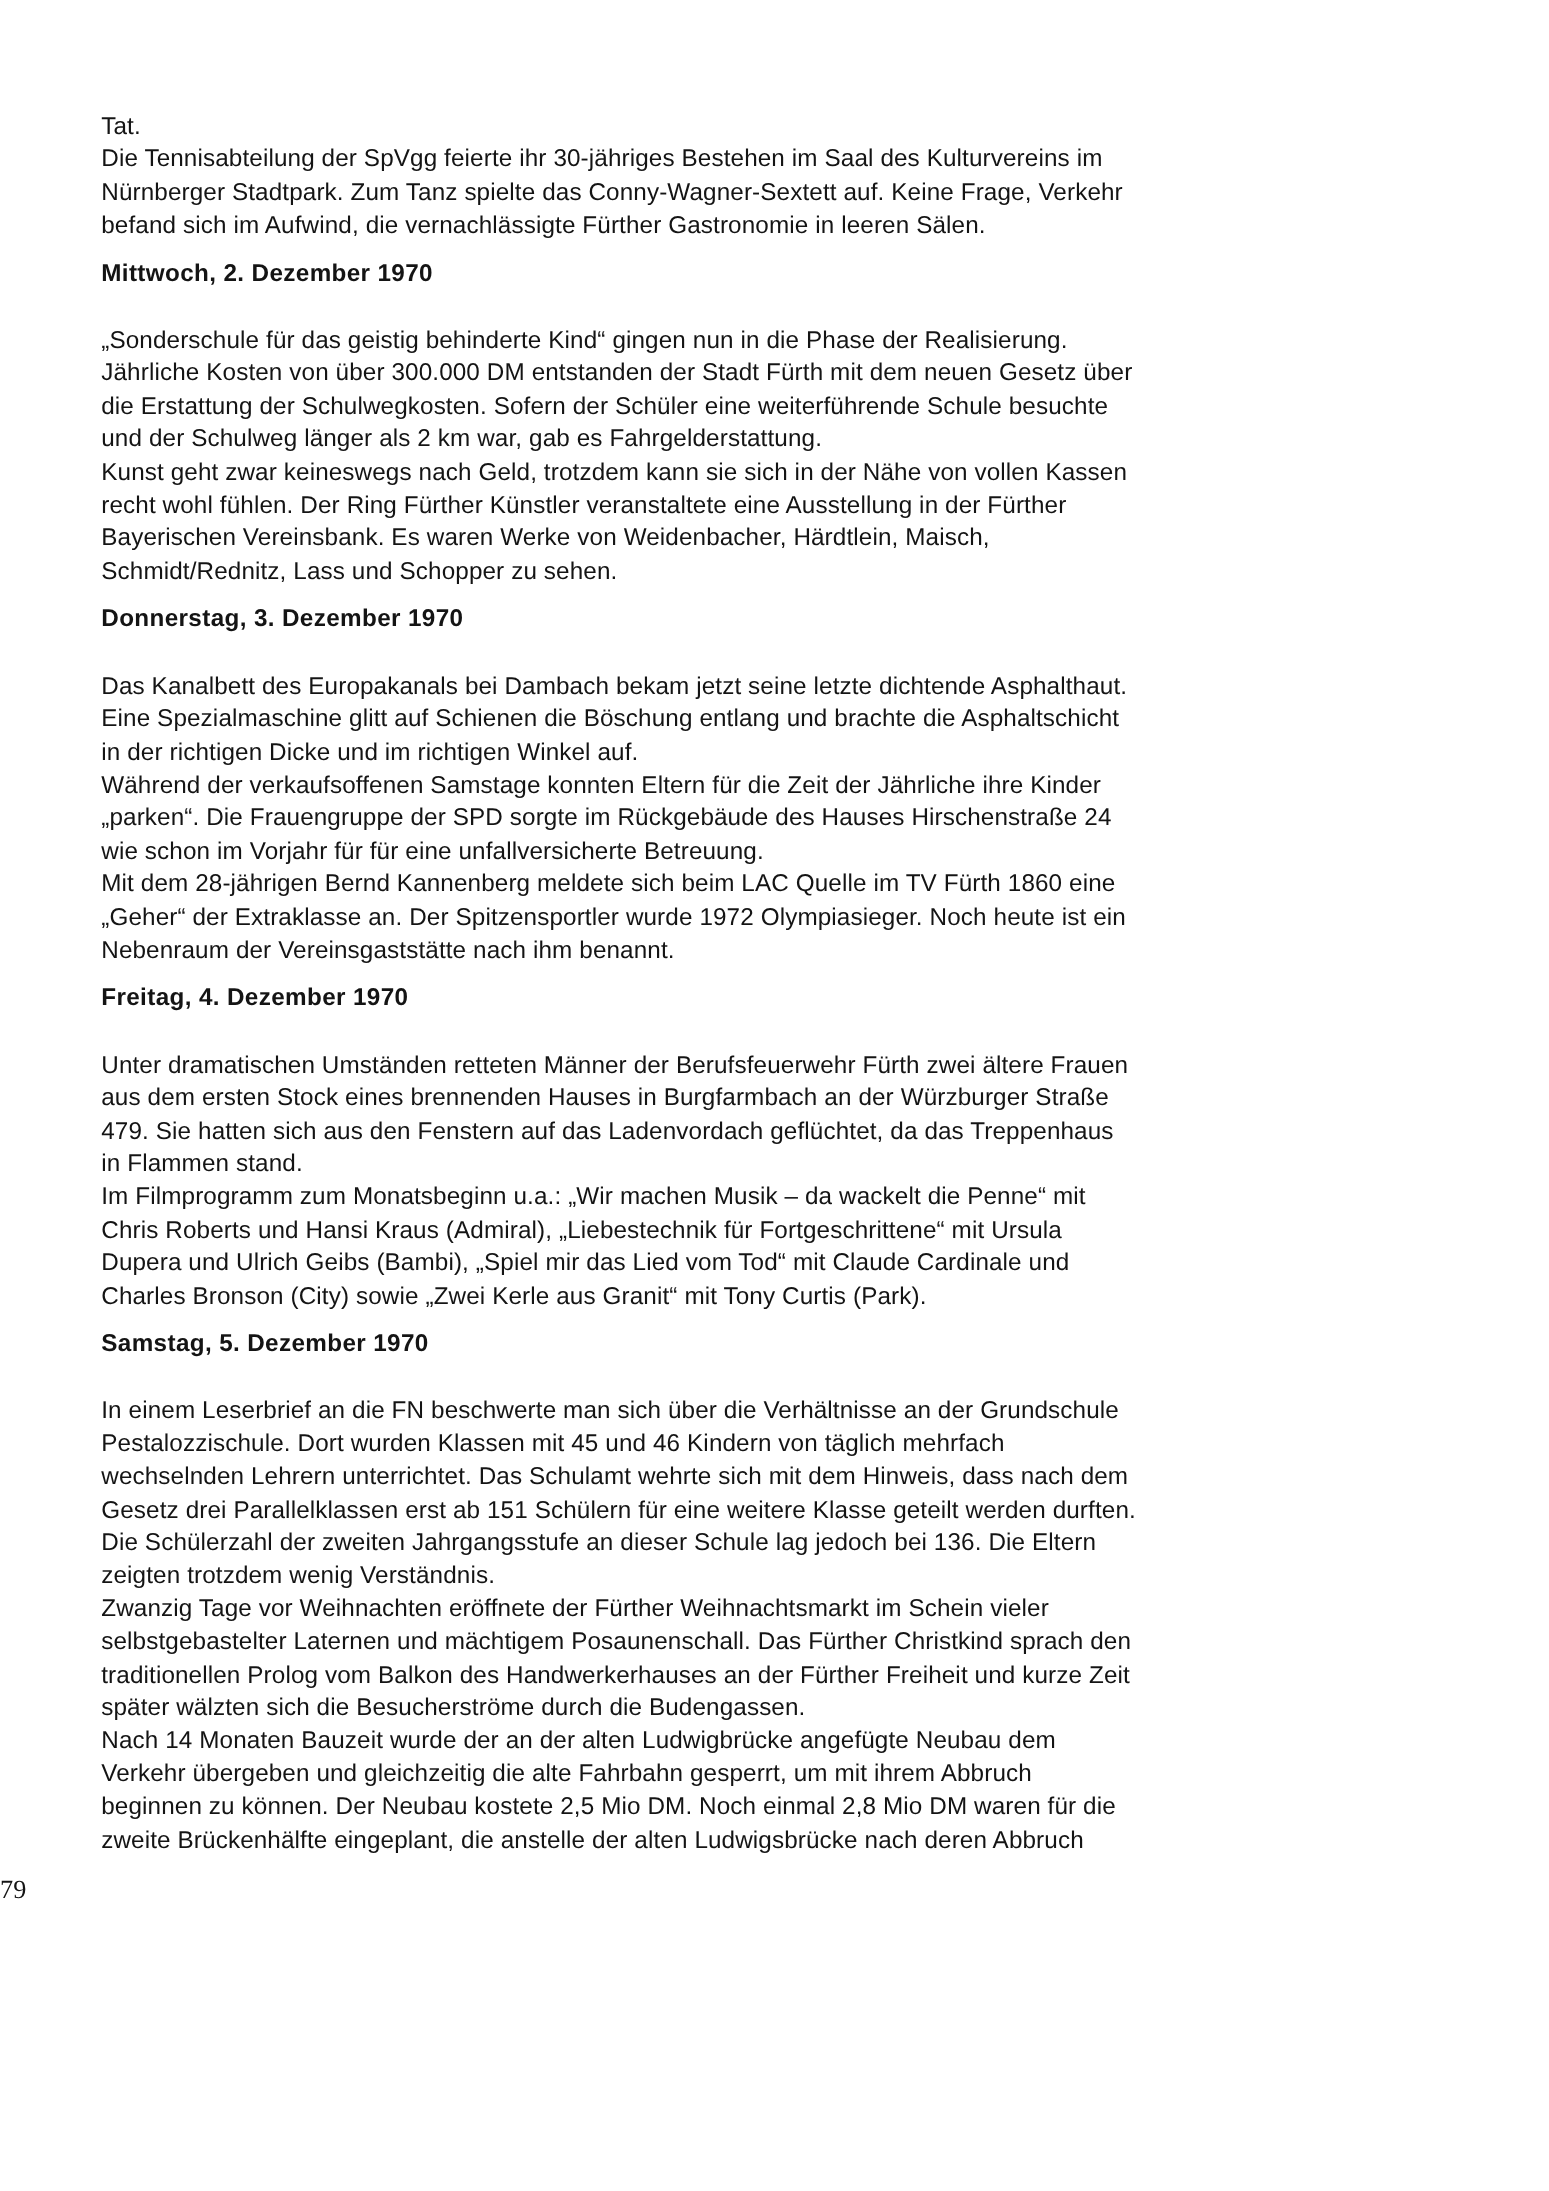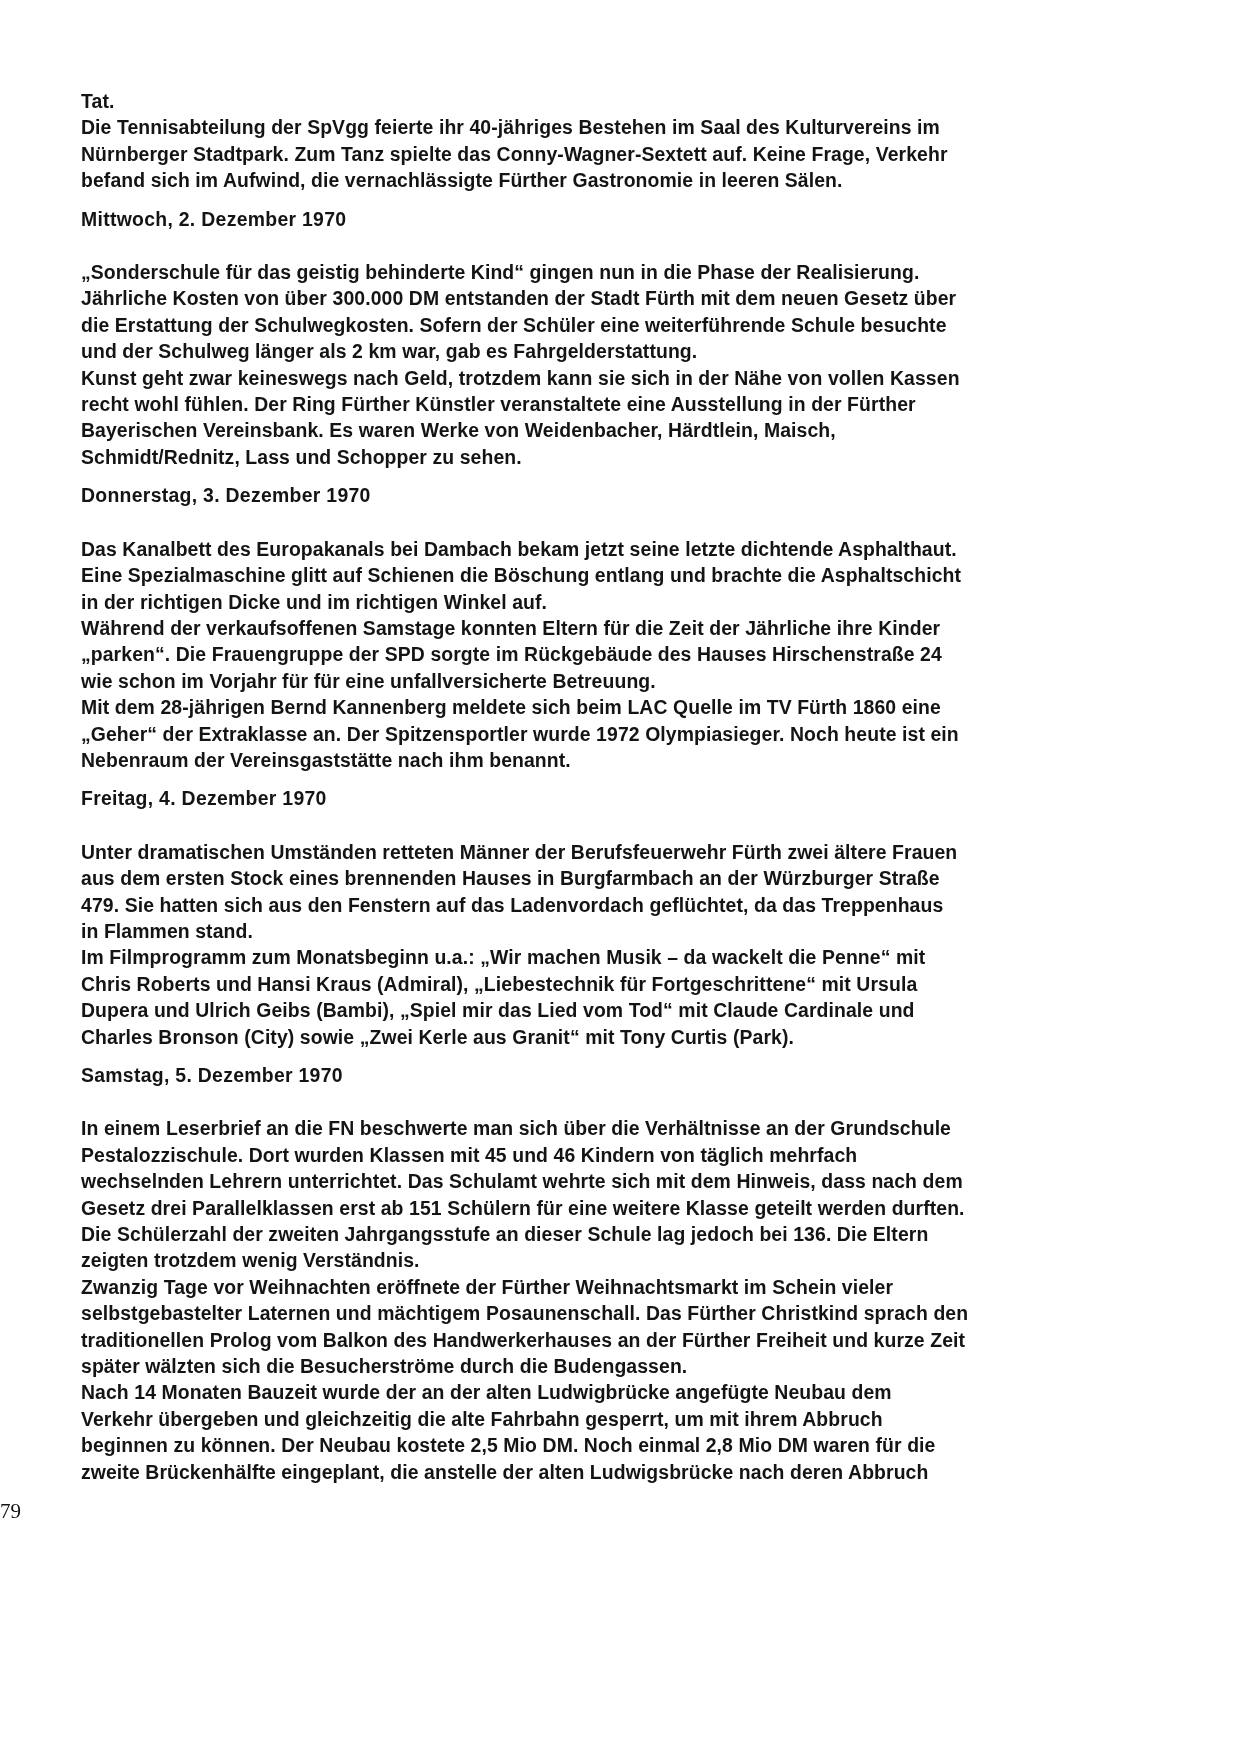--- a/index.html
+++ b/index.html
@@ -13,21 +13,20 @@
     font-family: "Liberation Sans", "DejaVu Sans", sans-serif;
   }
   .content {
     padding: 88px 170px 0 81px;
   }
   .line {
     font-size: 19.4px;
     line-height: 26.4px;
     white-space: nowrap;
     letter-spacing: 0.1px;
-    font-weight: bold;
   }
   .heading {
     font-size: 19.4px;
     line-height: 26.4px;
     font-weight: bold;
     letter-spacing: 0.3px;
     margin-top: 12px;
     margin-bottom: 27px;
     white-space: nowrap;
   }
@@ -39,21 +38,21 @@
     line-height: 26px;
     color: #141414;
   }
 </style>
 </head>
 <body>
 
 <div class="page">
   <div class="content" id="content">
       <div class="line">Tat.</div>
-      <div class="line">Die Tennisabteilung der SpVgg feierte ihr 40-jähriges Bestehen im Saal des Kulturvereins im</div>
+      <div class="line">Die Tennisabteilung der SpVgg feierte ihr 30-jähriges Bestehen im Saal des Kulturvereins im</div>
       <div class="line">Nürnberger Stadtpark. Zum Tanz spielte das Conny-Wagner-Sextett auf. Keine Frage, Verkehr</div>
       <div class="line">befand sich im Aufwind, die vernachlässigte Fürther Gastronomie in leeren Sälen.</div>
       <div class="heading">Mittwoch, 2. Dezember 1970</div>
       <div class="line">„Sonderschule für das geistig behinderte Kind“ gingen nun in die Phase der Realisierung.</div>
       <div class="line">Jährliche Kosten von über 300.000 DM entstanden der Stadt Fürth mit dem neuen Gesetz über</div>
       <div class="line">die Erstattung der Schulwegkosten. Sofern der Schüler eine weiterführende Schule besuchte</div>
       <div class="line">und der Schulweg länger als 2 km war, gab es Fahrgelderstattung.</div>
       <div class="line">Kunst geht zwar keineswegs nach Geld, trotzdem kann sie sich in der Nähe von vollen Kassen</div>
       <div class="line">recht wohl fühlen. Der Ring Fürther Künstler veranstaltete eine Ausstellung in der Fürther</div>
       <div class="line">Bayerischen Vereinsbank. Es waren Werke von Weidenbacher, Härdtlein, Maisch,</div>

